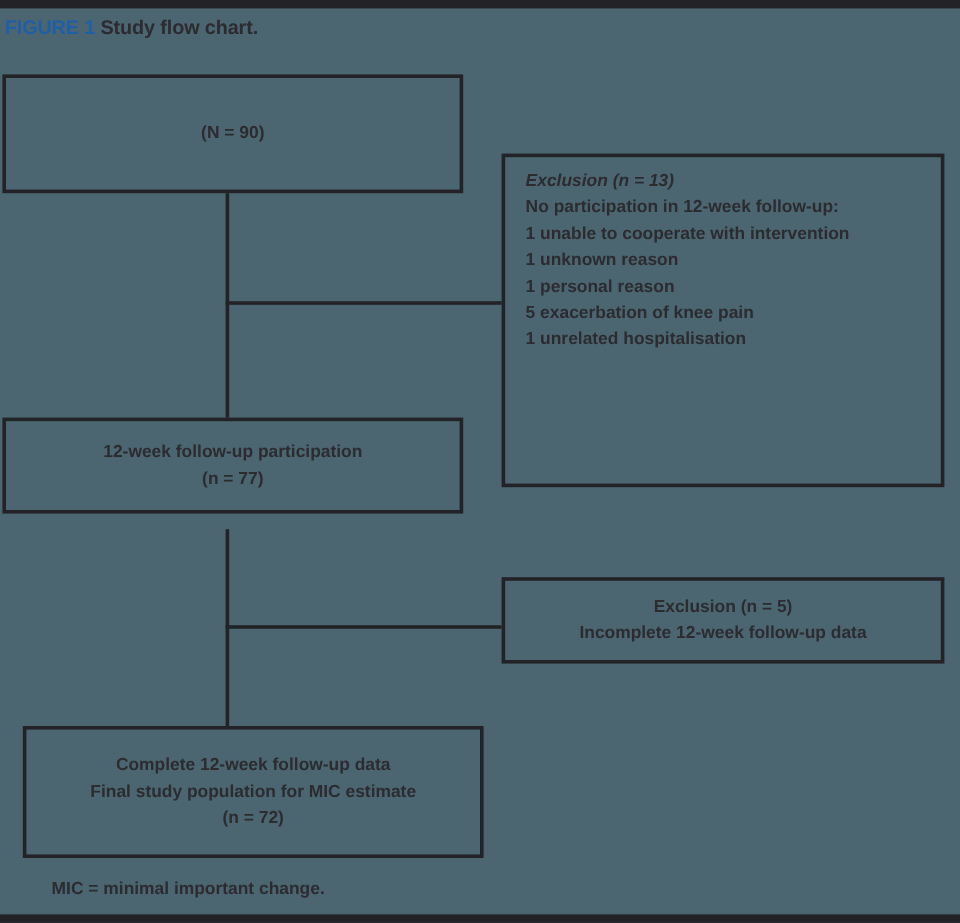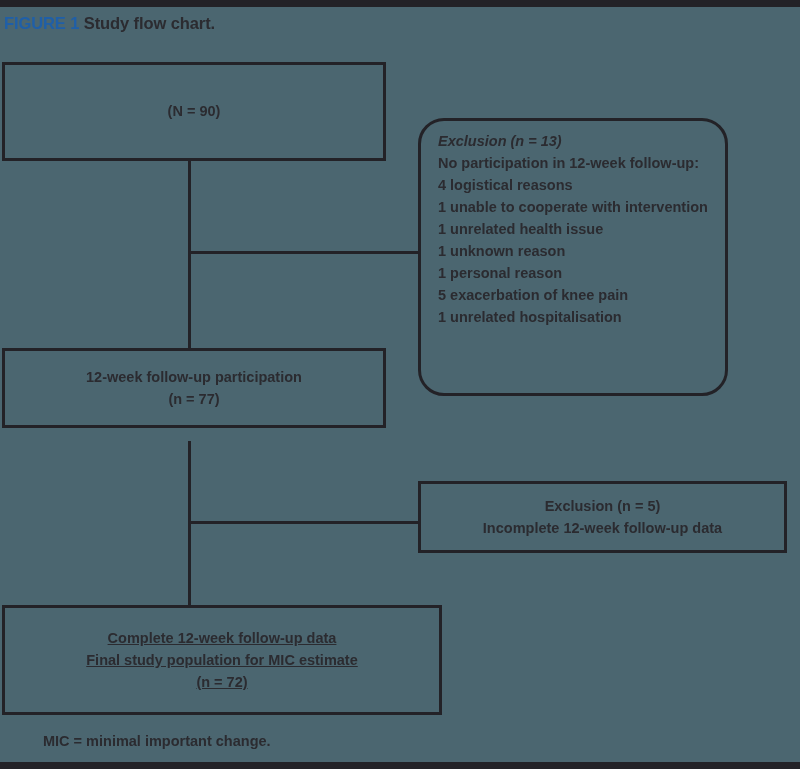--- a/index.html
+++ b/index.html
@@ -72,24 +72,24 @@
     text-align: left;
     padding-left: 17px;
     justify-content: flex-start;
     padding-top: 9px;
   }
   .flow-box .line { white-space: nowrap; display: block; }
   .flow-box .line.italic { font-style: italic; }
 
   
   #box-baseline      { left: 2px;   top: 62px;  width: 384px; height: 99px; }
-  #box-exclusion-1   { left: 418px; top: 118px; width: 310px; height: 278px; border-radius: 26px; }
+  #box-exclusion-1   { left: 418px; top: 128px; width: 369px; height: 278px; }
   #box-followup      { left: 2px;   top: 348px; width: 384px; height: 80px; }
   #box-exclusion-2   { left: 418px; top: 481px; width: 369px; height: 72px; }
-  #box-final         { left: 2px;   top: 605px; width: 440px; height: 110px; text-decoration: underline; }
+  #box-final         { left: 19px;   top: 605px; width: 384px; height: 110px; }
 
   .conn {
     position: absolute;
     background: #232227;
   }
   
   #conn-v1 { left: 188px; top: 161px; width: 3px; height: 187px; }
   
   #conn-h1 { left: 188px; top: 251px; width: 230px; height: 3px; }
   
@@ -113,23 +113,21 @@
   <span class="fig-label">FIGURE 1</span><span>&nbsp;</span><span class="fig-title">Study flow chart.</span>
 </div>
 
 <div class="flow-box centered" id="box-baseline">
   <span class="line">(N = 90)</span>
 </div>
 
 <div class="flow-box leftal" id="box-exclusion-1">
   <span class="line italic">Exclusion (n = 13)</span>
   <span class="line">No participation in 12-week follow-up:</span>
-  <span class="line">4 logistical reasons</span>
   <span class="line">1 unable to cooperate with intervention</span>
-  <span class="line">1 unrelated health issue</span>
   <span class="line">1 unknown reason</span>
   <span class="line">1 personal reason</span>
   <span class="line">5 exacerbation of knee pain</span>
   <span class="line">1 unrelated hospitalisation</span>
 </div>
 
 <div class="flow-box centered" id="box-followup">
   <span class="line">12-week follow-up participation</span>
   <span class="line">(n = 77)</span>
 </div>

